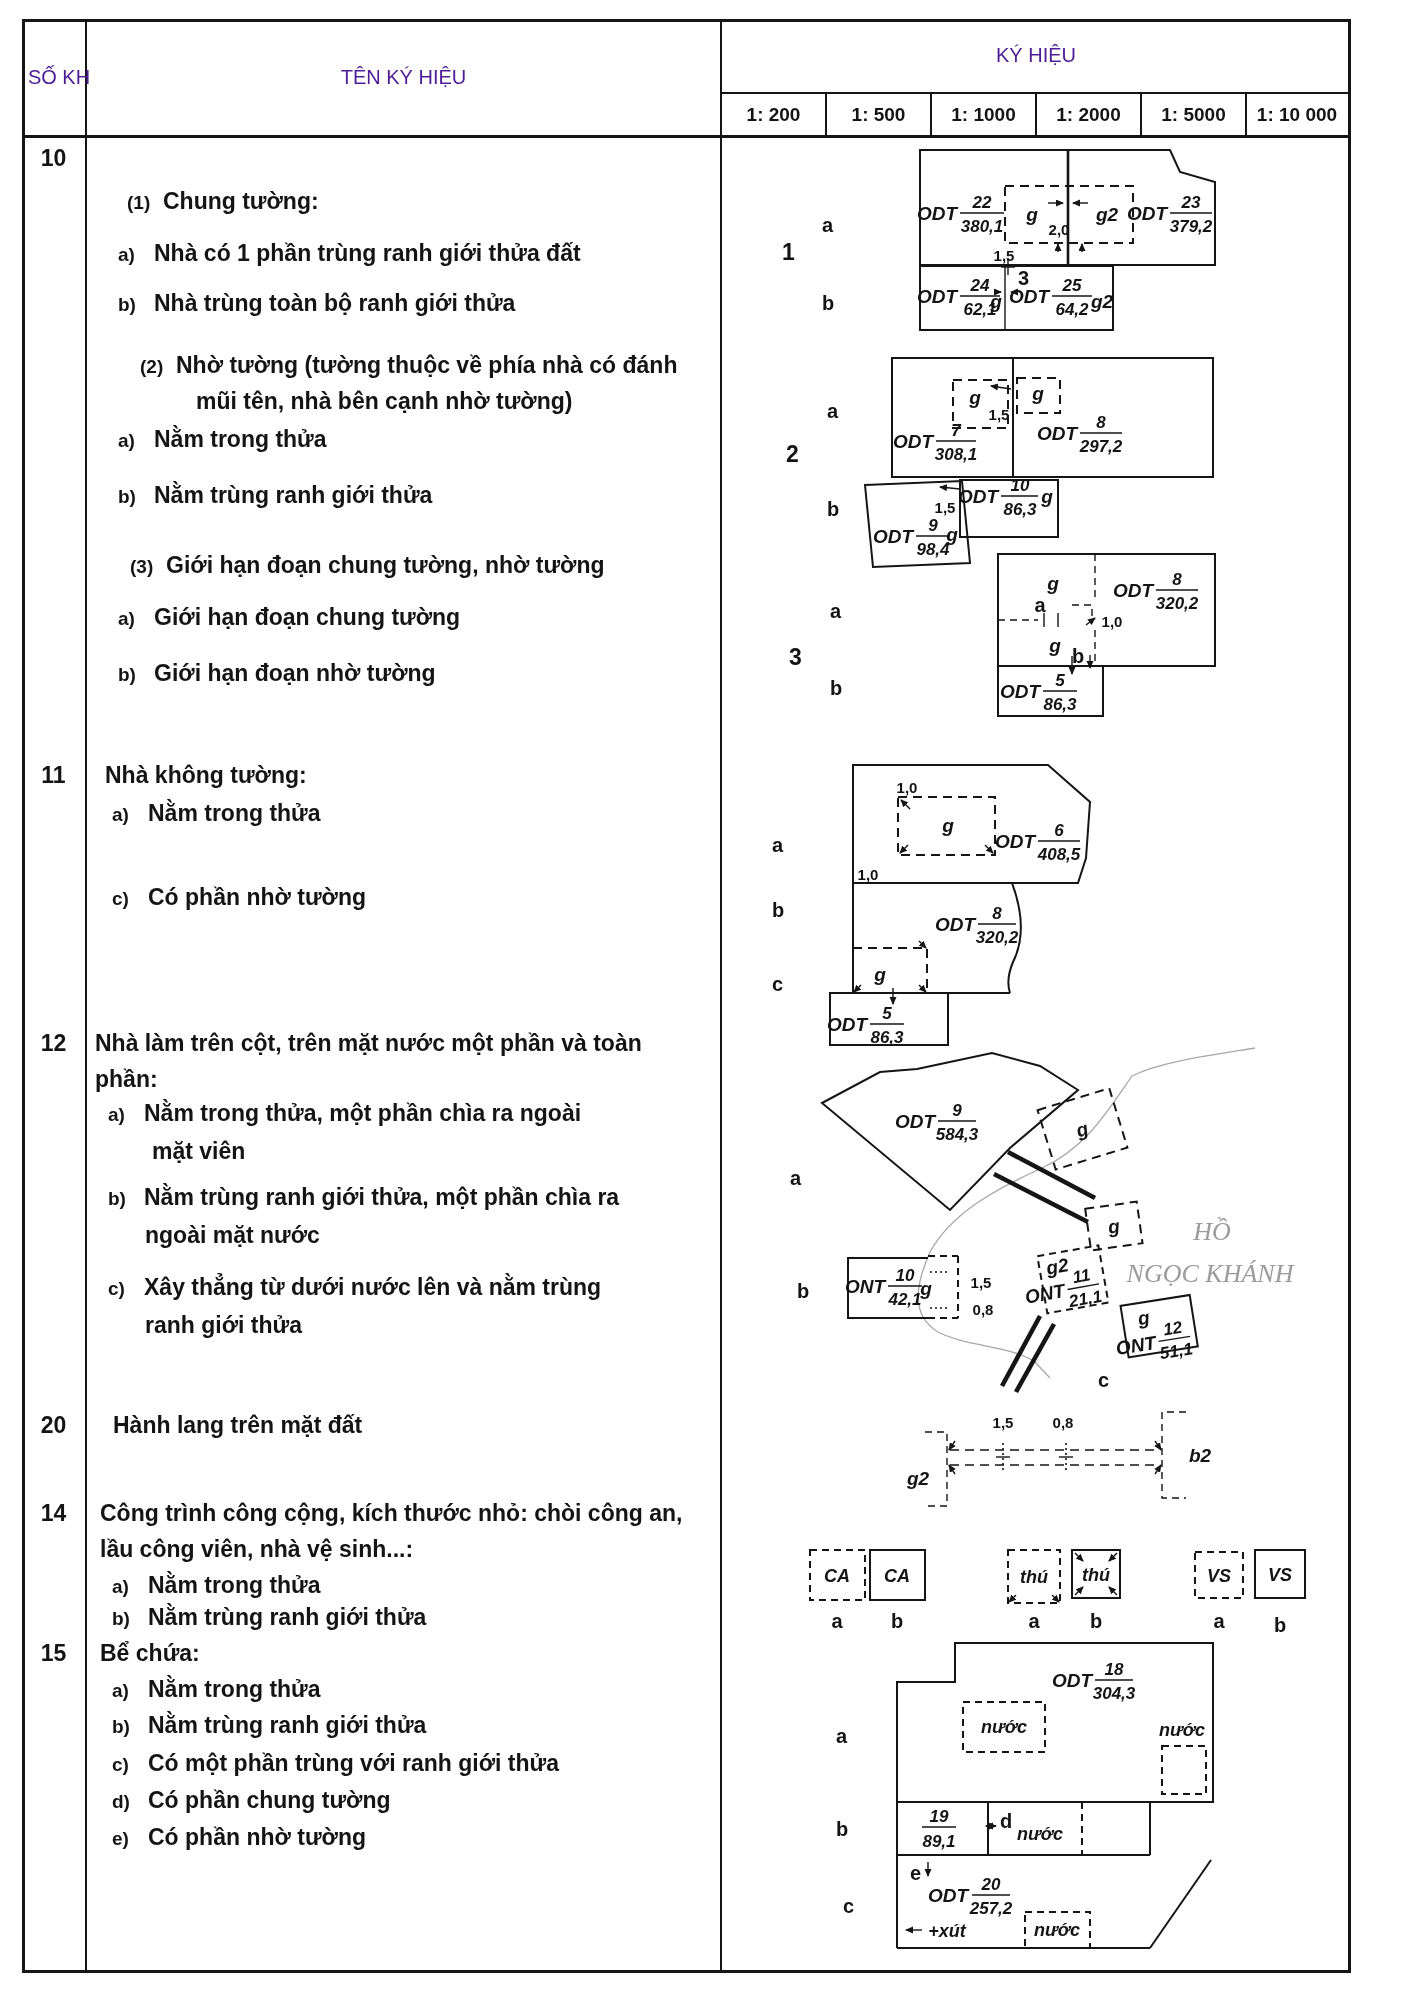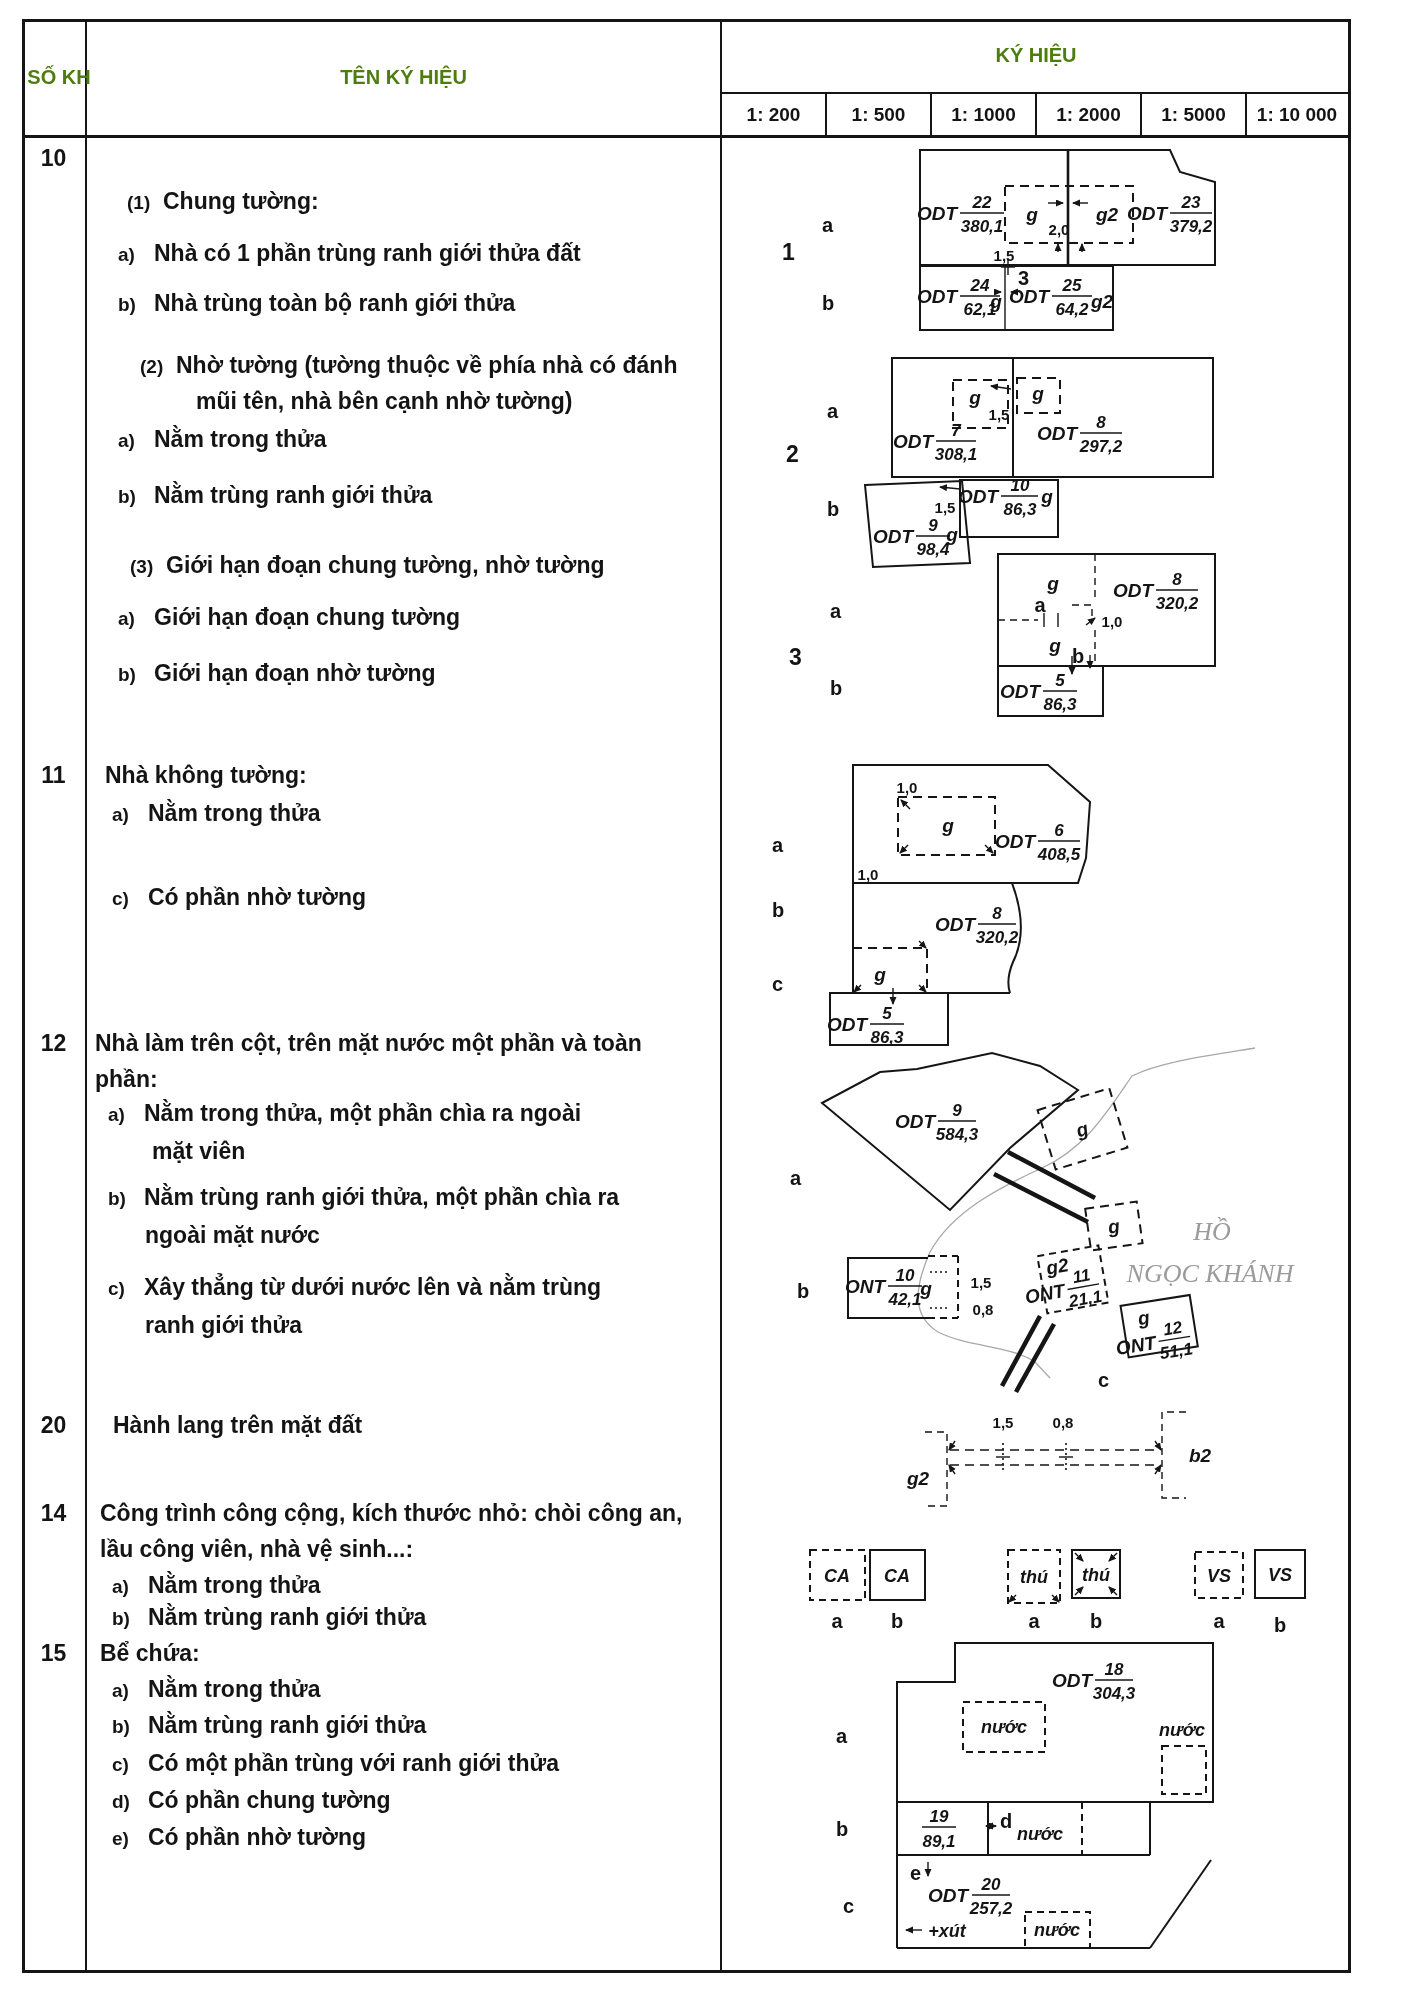--- a/index.html
+++ b/index.html
@@ -1,19 +1,19 @@
 <!DOCTYPE html>
 <html><head>
 <meta charset="utf-8">
 <style>
   html,body{margin:0;padding:0;background:#ffffff;}
   #page{position:relative;width:1416px;height:2012px;background:#ffffff;overflow:hidden;
         font-family:"Liberation Sans",sans-serif;color:#141414;}
   .bl{position:absolute;background:#151515;}
-  .hd{position:absolute;font-weight:bold;font-size:20px;text-align:center;color:#4d7c0f;}
+  .hd{position:absolute;font-weight:normal;font-size:20px;text-align:center;color:#4c1d95;}
   .sc{position:absolute;font-weight:bold;font-size:19px;text-align:center;color:#141414;}
   .rn{position:absolute;left:22px;width:63px;text-align:center;font-weight:bold;font-size:23px;}
   .t{position:absolute;font-weight:bold;font-size:23px;white-space:nowrap;color:#141414;}
   .t .mk{display:inline-block;min-width:36px;font-size:19px;}
   .t .mk:empty{display:none;}
   #dwg{position:absolute;left:0;top:0;}
   #dwg .s{stroke:#151515;fill:none;stroke-width:2px;}
   #dwg .s1{stroke-width:1.4px;}
   #dwg .s3{stroke-width:4.6px;}
   #dwg .d{stroke-dasharray:9 6;}

